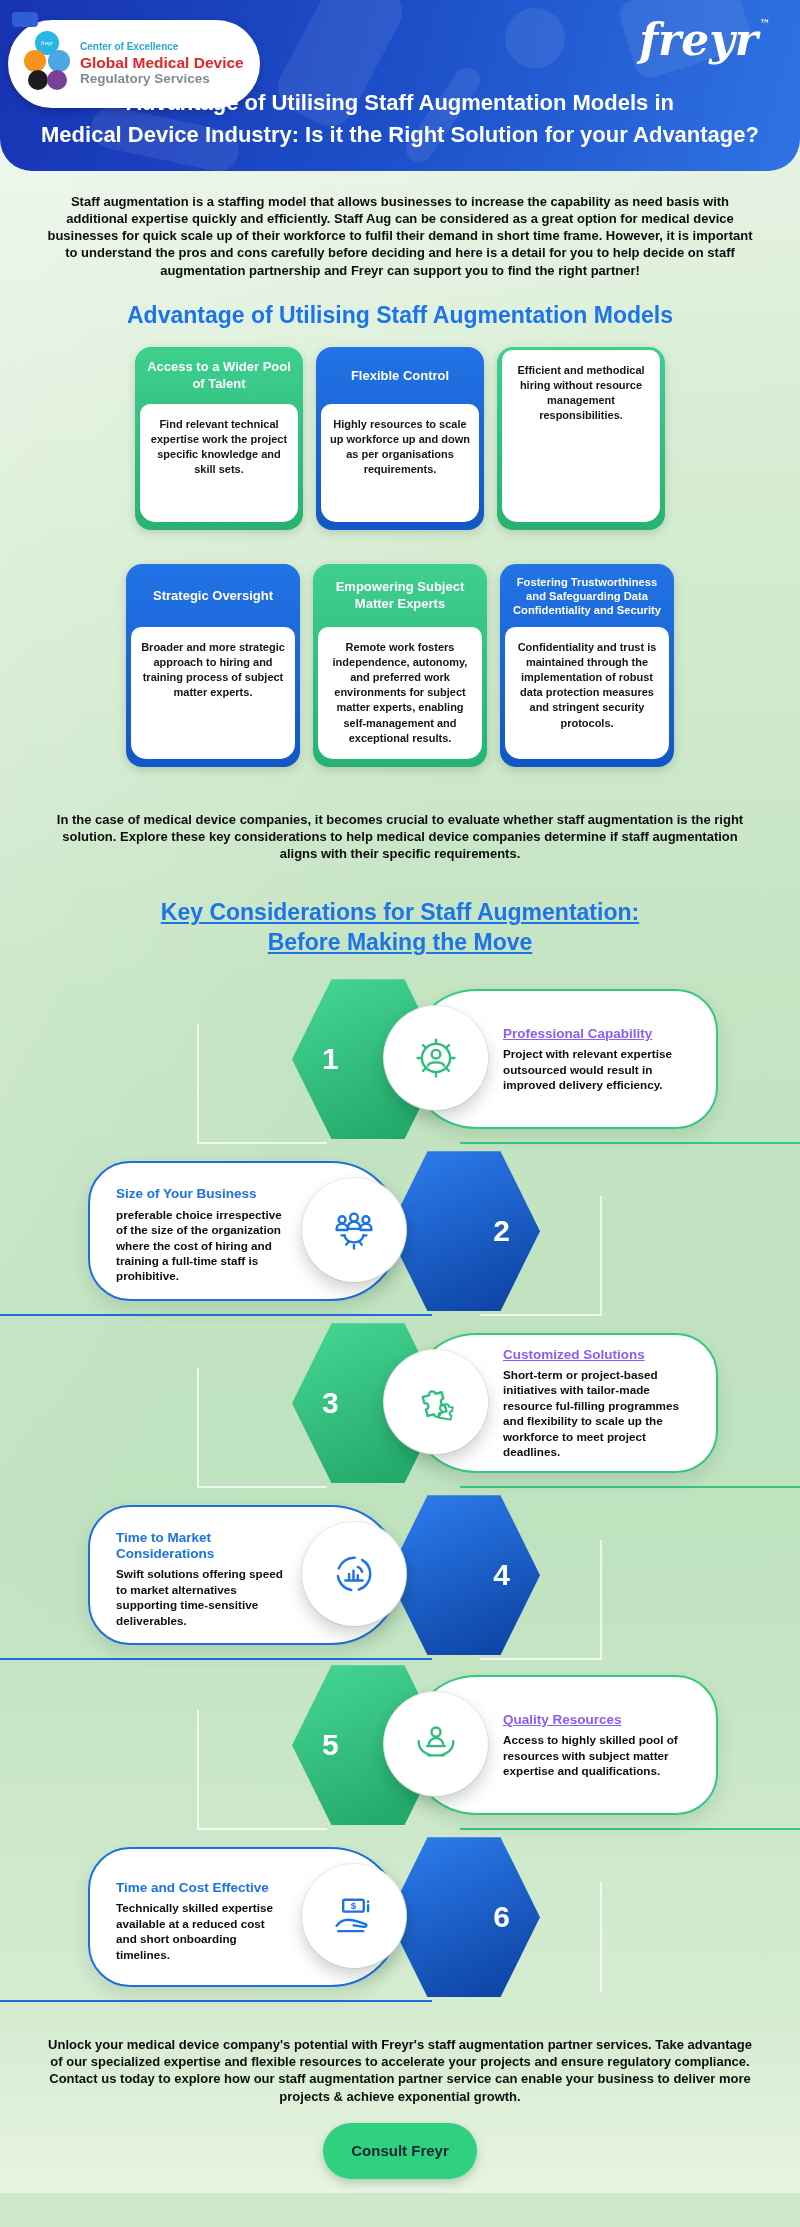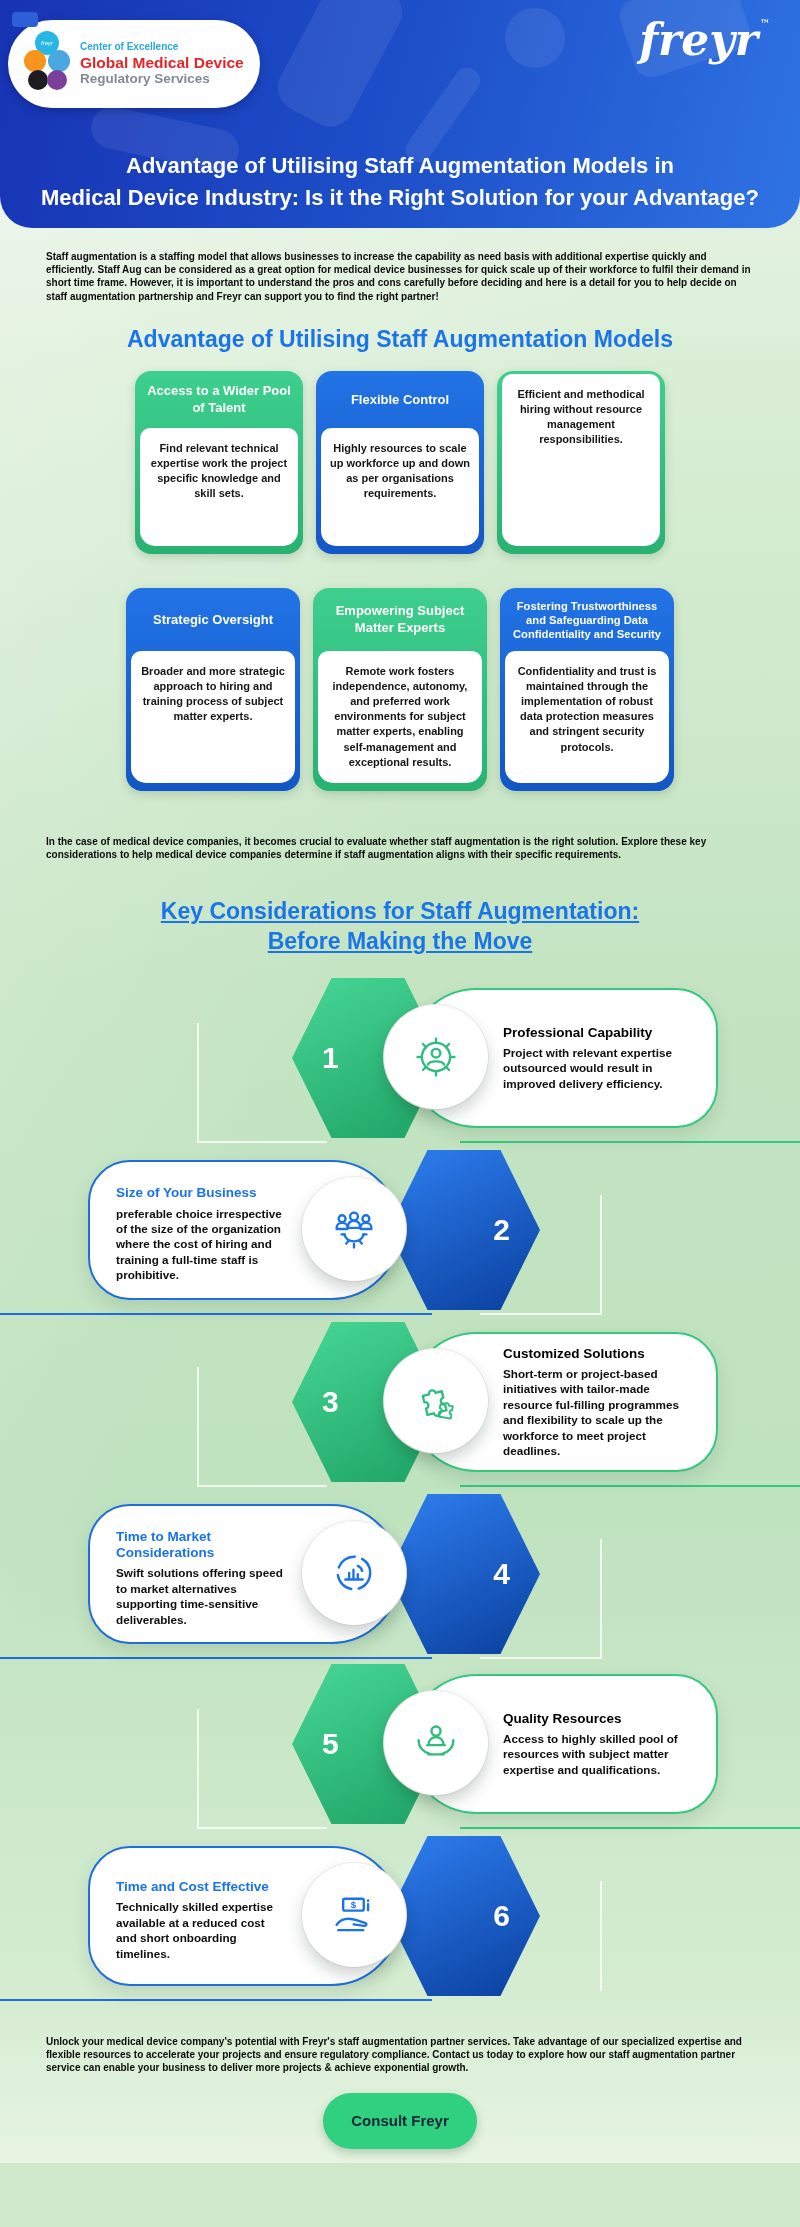--- a/index.html
+++ b/index.html
@@ -5,21 +5,21 @@
   html,body{margin:0;padding:0;background:#cfe8cc;}
   .page{
     position:relative;width:800px;margin:0 auto;
     font-family:"Liberation Sans",sans-serif;color:#111;
     background:
       linear-gradient(115deg, rgba(255,255,255,0.35) 0%, rgba(255,255,255,0) 45%),
       linear-gradient(180deg,#eef6ec 0%,#d9eed5 18%,#c4e4c2 45%,#bfe2bf 70%,#d5ecd1 92%,#e7f4e2 100%);
     padding-bottom:14px;overflow:hidden;
   }
   
-  .hero{position:relative;height:228px;border-radius:0 0 32px 32px;overflow:hidden;
+  .hero{position:relative;height:171px;border-radius:0 0 32px 32px;overflow:hidden;
     background:linear-gradient(105deg,#1733b4 0%,#1d4fc9 50%,#2f73e3 100%);}
   .hero .deco{position:absolute;background:rgba(255,255,255,0.08);}
   .d1{left:300px;top:-25px;width:80px;height:150px;border-radius:24px;transform:rotate(28deg);}
   .d2{left:505px;top:8px;width:60px;height:60px;border-radius:50%;background:rgba(255,255,255,0.11);}
   .d3{left:625px;top:-15px;width:120px;height:80px;border-radius:16px;transform:rotate(-18deg);background:rgba(255,255,255,0.06);}
   .d4{left:90px;top:118px;width:150px;height:42px;border-radius:21px;transform:rotate(12deg);background:rgba(255,255,255,0.05);}
   .d5{left:430px;top:60px;width:26px;height:110px;border-radius:13px;transform:rotate(35deg);background:rgba(255,255,255,0.07);}
   .badge{position:absolute;left:8px;top:20px;width:252px;height:88px;background:#fff;border-radius:48px;
     display:flex;flex-direction:column;justify-content:center;padding-left:72px;box-sizing:border-box;
     box-shadow:0 3px 8px rgba(0,0,30,0.25);}
@@ -30,25 +30,25 @@
   .cc2{left:0;top:19px;width:22px;height:22px;background:#f7941d;}
   .cc3{left:24px;top:19px;width:22px;height:22px;background:#4aa7e0;}
   .cc4{left:4px;top:39px;width:20px;height:20px;background:#1d1d1f;}
   .cc5{left:23px;top:39px;width:20px;height:20px;background:#7a3f98;}
   .badge-coe{font-size:10px;color:#29a8dc;font-weight:600;margin-bottom:2px;}
   .badge-red{font-size:15.5px;color:#e3262a;font-weight:bold;line-height:1.1;}
   .badge-gray{font-size:13.5px;color:#828a95;font-weight:600;line-height:1.2;}
   .brand{position:absolute;right:30px;top:18px;color:#fff;font-family:"DejaVu Serif",serif;
     font-style:italic;font-weight:bold;font-size:44px;line-height:1;}
   .brand sup{font-size:10px;font-style:normal;vertical-align:28px;margin-left:2px;}
-  .hero-title{position:absolute;left:35px;right:35px;bottom:14px;text-align:center;color:#fff;
+  .hero-title{position:absolute;left:35px;right:35px;bottom:20px;text-align:center;color:#fff;
     font-size:22px;font-weight:bold;line-height:1.45;margin:0;}
   
-  .intro,.mid-para,.closing{width:708px;margin:22px auto 0;text-align:left;
-    font-size:10px;font-weight:600;line-height:1.32;color:#0d0d0d;}
+  .intro,.mid-para,.closing{width:708px;margin:22px auto 0;text-align:center;
+    font-size:13px;font-weight:600;line-height:1.32;color:#0d0d0d;}
   .section-heading{margin:22px 0 0;text-align:center;color:#1b74e8;font-size:23px;font-weight:bold;line-height:1.3;}
   
   .adv-row{display:flex;justify-content:center;gap:13px;margin-top:16px;}
   .adv-card{width:168px;border-radius:16px;overflow:hidden;box-shadow:0 3px 10px rgba(20,60,30,0.18);
     display:flex;flex-direction:column;}
   .adv-card.blue{background:linear-gradient(180deg,#2273e6,#1257c5);}
   .adv-card.green{background:linear-gradient(180deg,#3ecf8e,#27b271);}
   .adv-title{min-height:54px;display:flex;align-items:center;justify-content:center;color:#fff;
     font-weight:bold;font-size:13px;text-align:center;padding:4px 8px 0;line-height:1.25;box-sizing:border-box;}
   .adv-body{background:#fff;margin:3px 5px 8px;border-radius:10px 10px 15px 15px;flex:1;min-height:92px;
@@ -75,21 +75,21 @@
   .c-row.odd .bubble{left:407px;width:311px;border:2px solid #34c87e;
     border-radius:80px 48px 48px 80px;padding:8px 16px 8px 94px;}
   .c-row.even .bubble{left:88px;width:313px;border:2px solid #1e6edd;
     border-radius:48px 80px 80px 48px;padding:8px 112px 0 26px;}
   .icon-circle{position:absolute;top:32px;width:104px;height:104px;background:#fff;border-radius:50%;
     z-index:3;display:flex;align-items:center;justify-content:center;
     box-shadow:0 8px 16px rgba(10,40,20,0.20),0 0 0 1px #f0f0f0;}
   .c-row.odd .icon-circle{left:384px;}
   .c-row.even .icon-circle{left:302px;}
   .c-text h4{margin:0 0 4px;font-size:13.5px;font-weight:bold;line-height:1.2;}
-  .c-text.gt h4{color:#000000;}
+  .c-text.gt h4{color:#8b5cf6;text-decoration:underline;}
   .c-text.bt h4{color:#1a73e8;}
   .c-text p{margin:0;font-size:11.7px;line-height:1.32;font-weight:600;color:#0e0e0e;}
   .aline{position:absolute;height:2px;z-index:0;}
   .gline{background:#35c97f;left:460px;right:0;bottom:0;}
   .bline{background:#1e6edd;left:0;width:432px;bottom:0;}
   .wl{position:absolute;background:rgba(255,255,255,0.75);z-index:0;}
   
   .cta{display:block;margin:18px auto 0;width:154px;height:56px;border:none;border-radius:28px;
     background:#2fd080;color:#102536;font-weight:bold;font-size:15px;cursor:pointer;
     font-family:"Liberation Sans",sans-serif;box-shadow:0 4px 10px rgba(20,80,40,0.25);}

